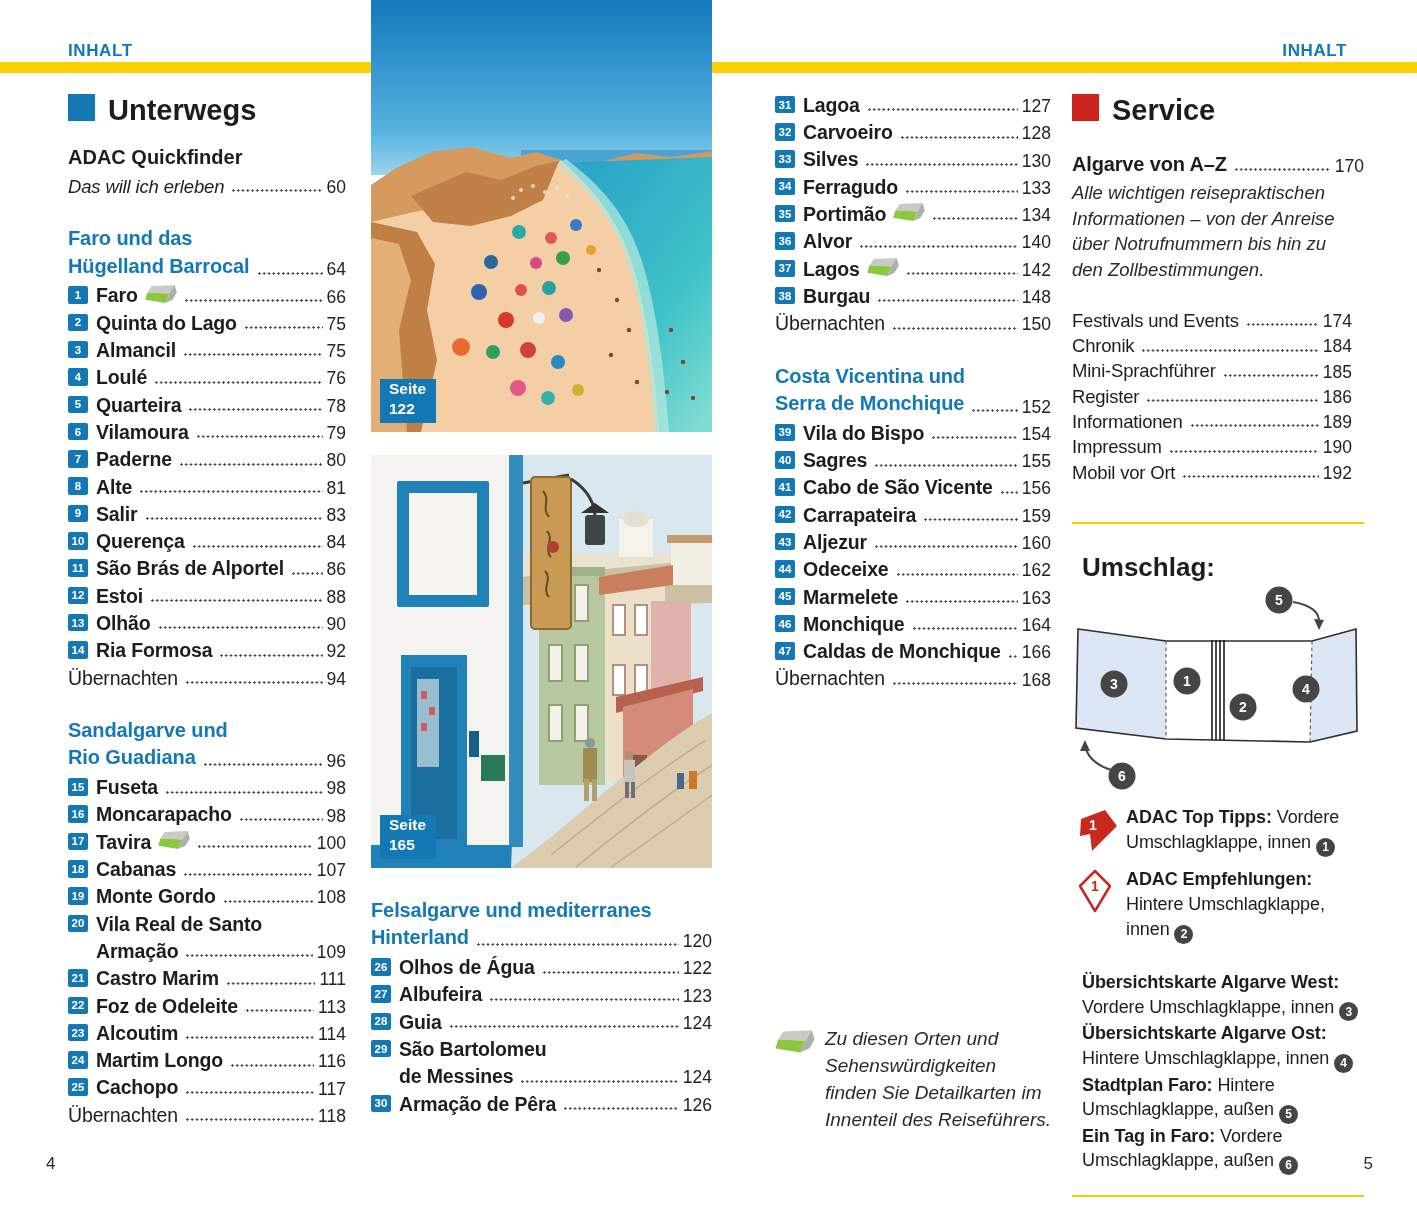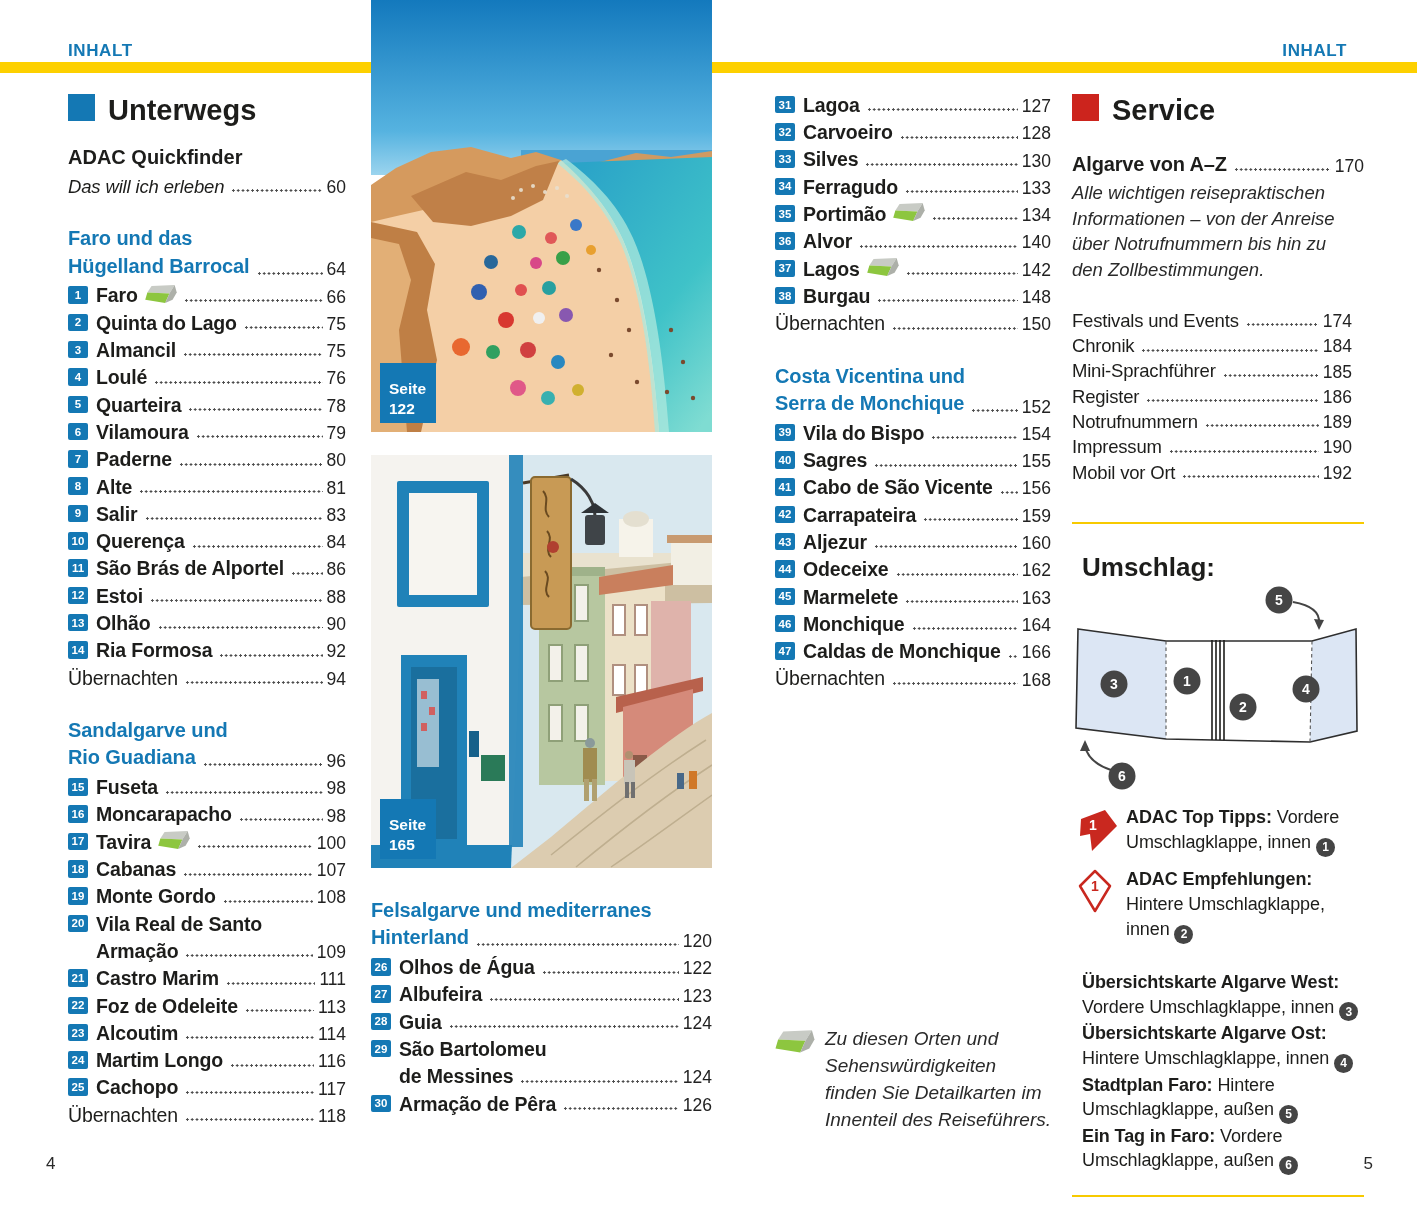--- a/index.html
+++ b/index.html
@@ -39,21 +39,21 @@
           background-size:4.8px 3px;background-repeat:repeat-x;background-position:left bottom}
   .toc-page{font-size:17.5px;font-weight:400;flex:none;margin-bottom:0;color:#222}
   .sec-head{margin-top:29px}
   .sec-line{color:#1478b4;font-weight:700;font-size:20px;line-height:26px;white-space:nowrap;letter-spacing:-.1px}
   .toc-list{margin-top:0}
 
   .photo{position:relative;display:block}
   .photo svg{display:block}
   #photo-street{margin-top:23px}
   .seite-badge{position:absolute;left:9px;bottom:9px;background:#1478b4;color:#fff;
-               font-size:15.5px;font-weight:700;line-height:19.5px;padding:16px 10px 5px 9px;
+               font-size:15.5px;font-weight:700;line-height:19.5px;padding:0 10px 5px 9px;
                display:flex;flex-direction:column}
   #sec-felsalgarve{margin-top:8px}
 
   #sec-costa{margin-top:2px}
   .note{display:flex;margin-top:336px;font-style:italic;font-size:19px;line-height:27px;color:#2a2a2a}
   .note .map-big{flex:none;margin:4px 10px 0 0}
   .az-row{margin-top:15px;height:30px}
   .az-name{font-size:20px}
   .az-desc{font-style:italic;font-size:18.5px;line-height:25.5px;margin-top:5px;color:#2a2a2a;width:280px}
   #service-items{margin-top:23px;width:280px}
@@ -672,21 +672,21 @@
           <span class="toc-name">Mini-Sprachführer</span>
           <span class="leader"></span>
           <span class="toc-page">185</span>
         </div>
         <div class="toc-row">
           <span class="toc-name">Register</span>
           <span class="leader"></span>
           <span class="toc-page">186</span>
         </div>
         <div class="toc-row">
-          <span class="toc-name">Notrufnummern</span>
+          <span class="toc-name">Informationen</span>
           <span class="leader"></span>
           <span class="toc-page">189</span>
         </div>
         <div class="toc-row">
           <span class="toc-name">Impressum</span>
           <span class="leader"></span>
           <span class="toc-page">190</span>
         </div>
         <div class="toc-row">
           <span class="toc-name">Mobil vor Ort</span>

